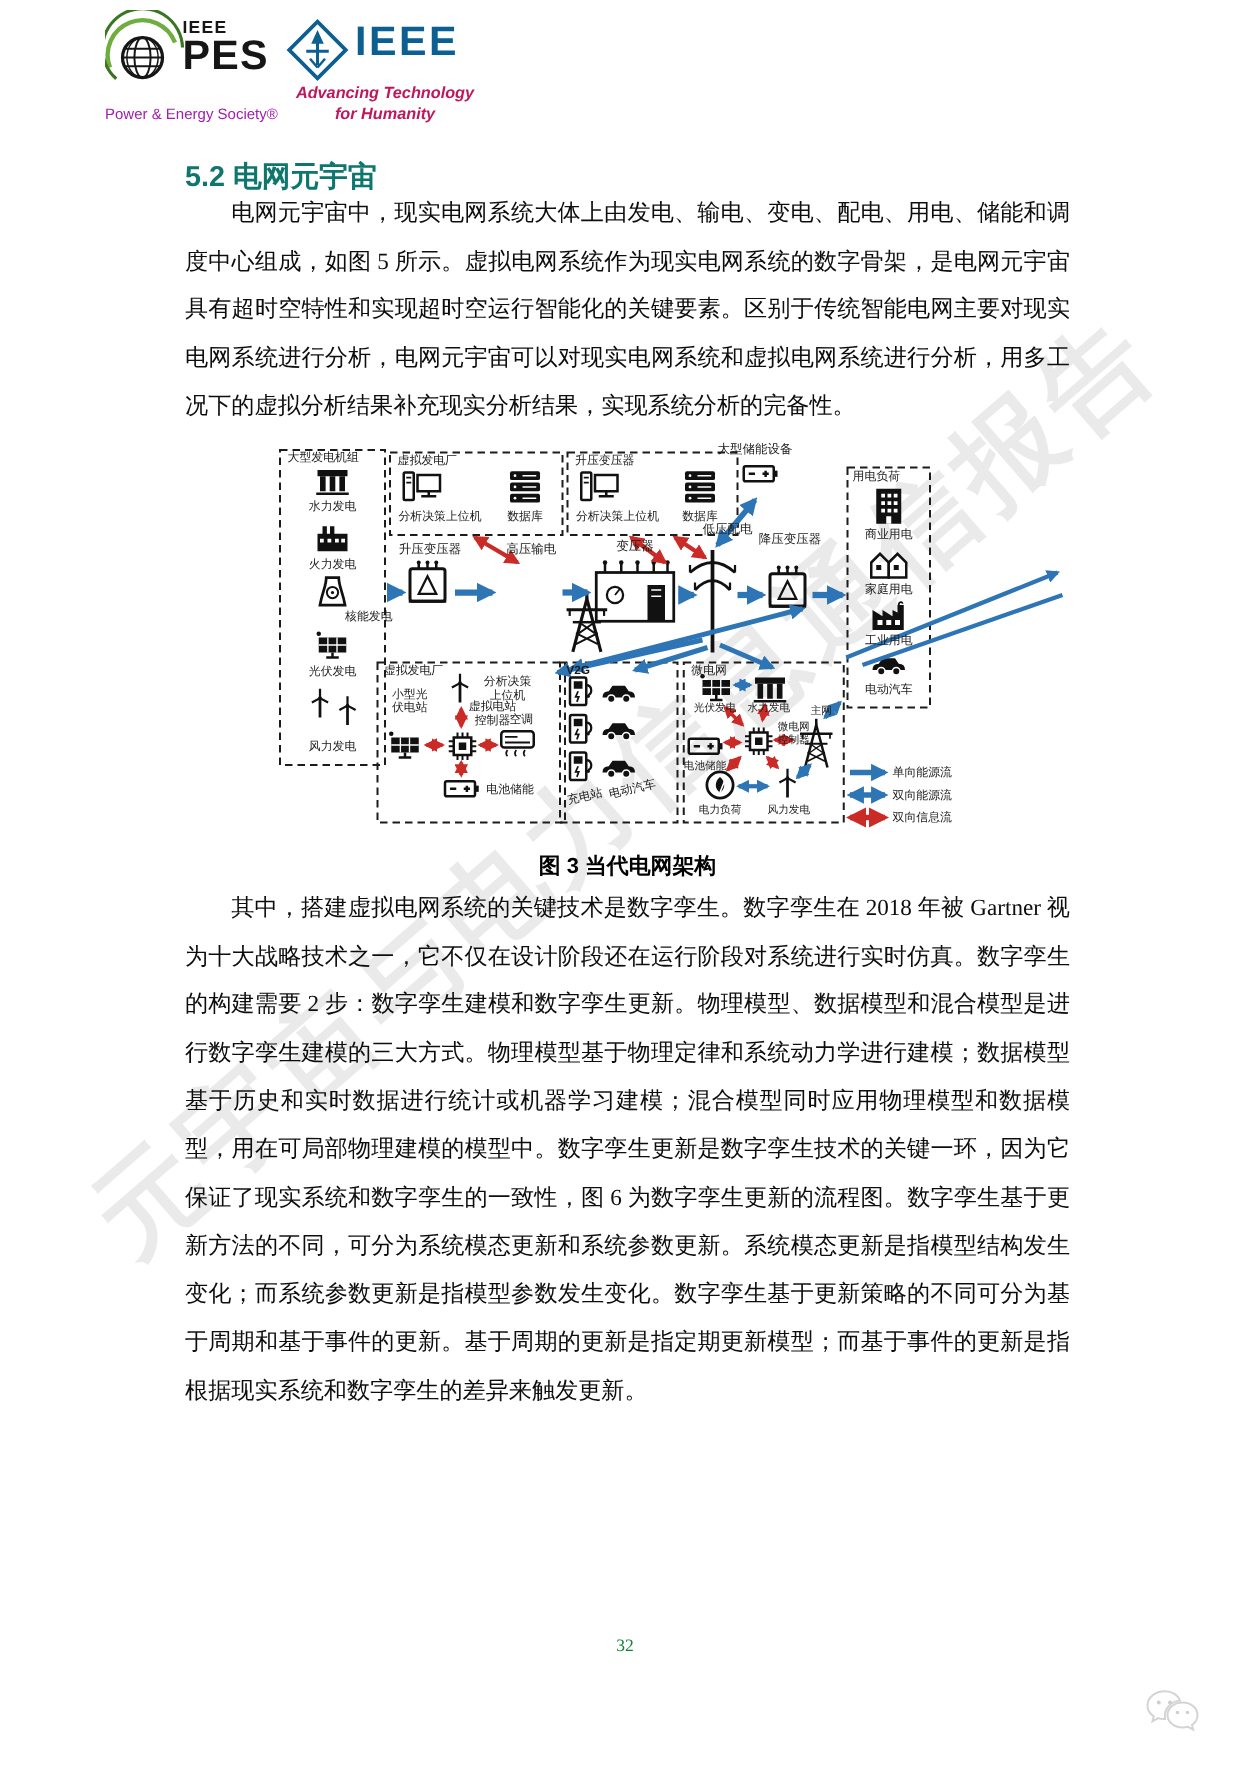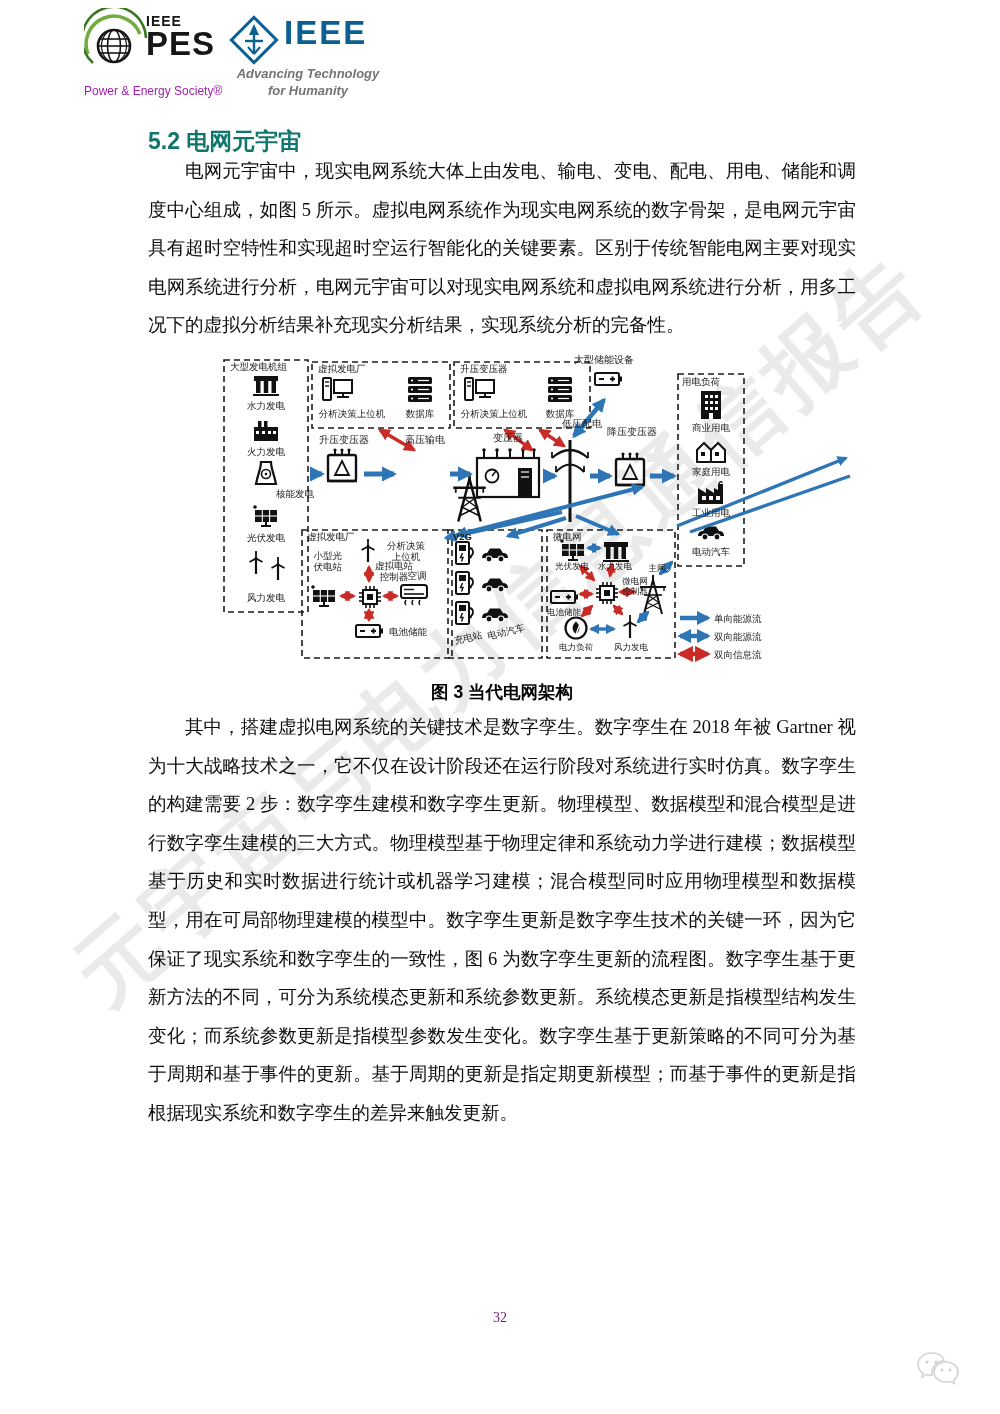--- a/index.html
+++ b/index.html
@@ -10,31 +10,31 @@
   .pes-text{position:absolute;left:62px;top:6px;font-family:"Liberation Sans",sans-serif;color:#161616;}
   .pes-ieee{font-size:14px;font-weight:bold;letter-spacing:1px;line-height:1;}
   .pes-pes{font-size:33px;font-weight:bold;line-height:0.95;letter-spacing:1px;}
   .pes-tag{position:absolute;left:0;top:76px;width:160px;font-family:"Liberation Sans",sans-serif;
            font-size:12px;color:#a21caf;white-space:nowrap;}
   .ieee-logo{position:absolute;left:228px;top:14px;width:160px;height:92px;}
   .ieee-name{position:absolute;left:56px;top:2px;font-family:"Liberation Sans",sans-serif;
              font-weight:bold;font-size:33px;color:#0b5f91;letter-spacing:2px;line-height:1;}
   .ieee-tag{position:absolute;left:0px;top:52px;width:160px;text-align:center;
             font-family:"Liberation Sans",sans-serif;font-style:italic;font-weight:bold;
-            font-size:13px;color:#737373;line-height:1.3;}
+            font-size:13px;color:#be185d;line-height:1.3;}
   
   .heading{position:absolute;left:148px;top:126px;font-family:"Liberation Sans",sans-serif;
            font-weight:bold;font-size:23px;color:#0f766e;}
   .body-par{position:absolute;left:148px;width:708px;font-size:18.5px;line-height:38.6px;
             text-align:justify;text-indent:2em;margin:0;color:#0d0d0d;}
   .p1{top:152px;}
   .p2{top:708px;}
   .caption{position:absolute;left:148px;top:680px;width:708px;text-align:center;
            font-family:"Liberation Sans",sans-serif;font-weight:bold;font-size:17.5px;color:#000;}
-  .page-number{position:absolute;left:0;right:0;top:1310px;text-align:center;font-size:14px;color:#701a75;}
+  .page-number{position:absolute;left:0;right:0;top:1310px;text-align:center;font-size:14px;color:#15803d;}
   
   .wm-diag{position:absolute;left:88px;top:930px;transform:rotate(-41deg);transform-origin:0 50%;
            white-space:nowrap;font-family:"Liberation Sans",sans-serif;font-weight:bold;
            font-size:84px;letter-spacing:7px;color:rgba(125,125,125,0.16);z-index:0;pointer-events:none;}
   .brand{position:absolute;right:40px;top:1350px;display:flex;align-items:center;gap:8px;z-index:2;}
   .brand-text{font-family:"Liberation Sans",sans-serif;font-weight:bold;font-size:27px;
               color:#fafafa;text-shadow:-1px -1px 0 #c6c6c6,1px 1px 0 #ffffff;letter-spacing:2px;}
   
   .fig{position:absolute;left:222px;top:354px;width:630px;height:330px;z-index:1;}
   .fig svg.diagram{position:absolute;left:0;top:0;}

